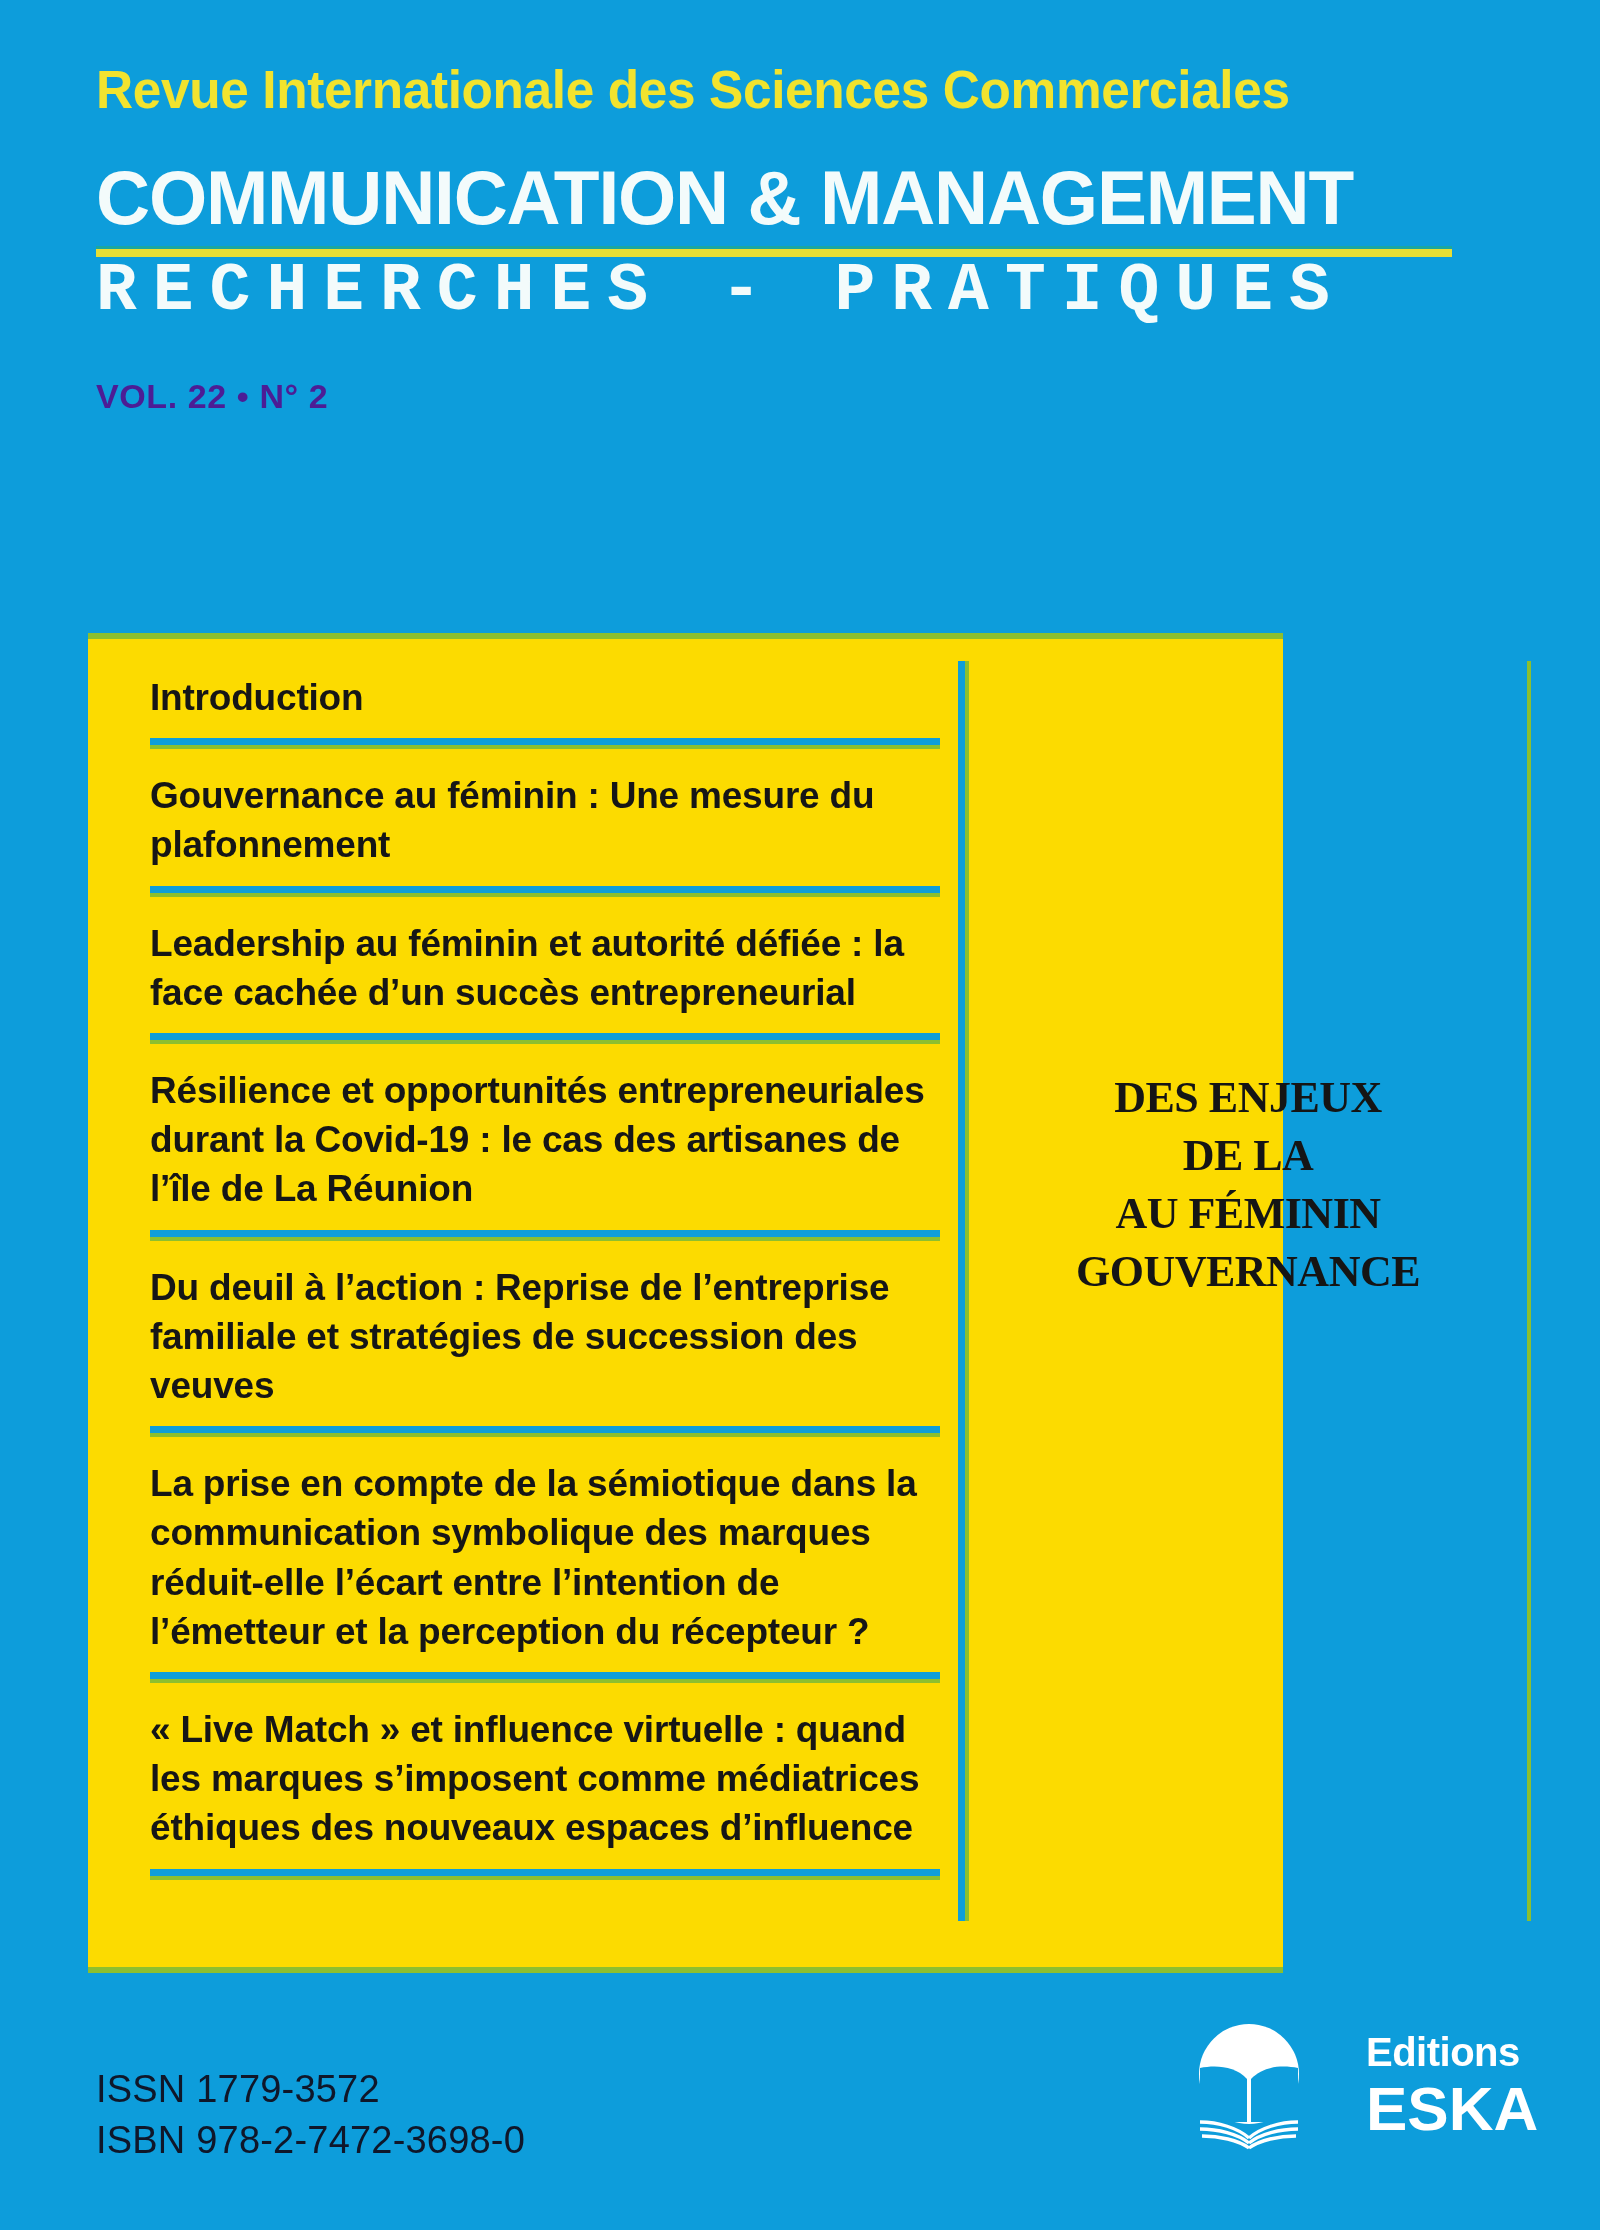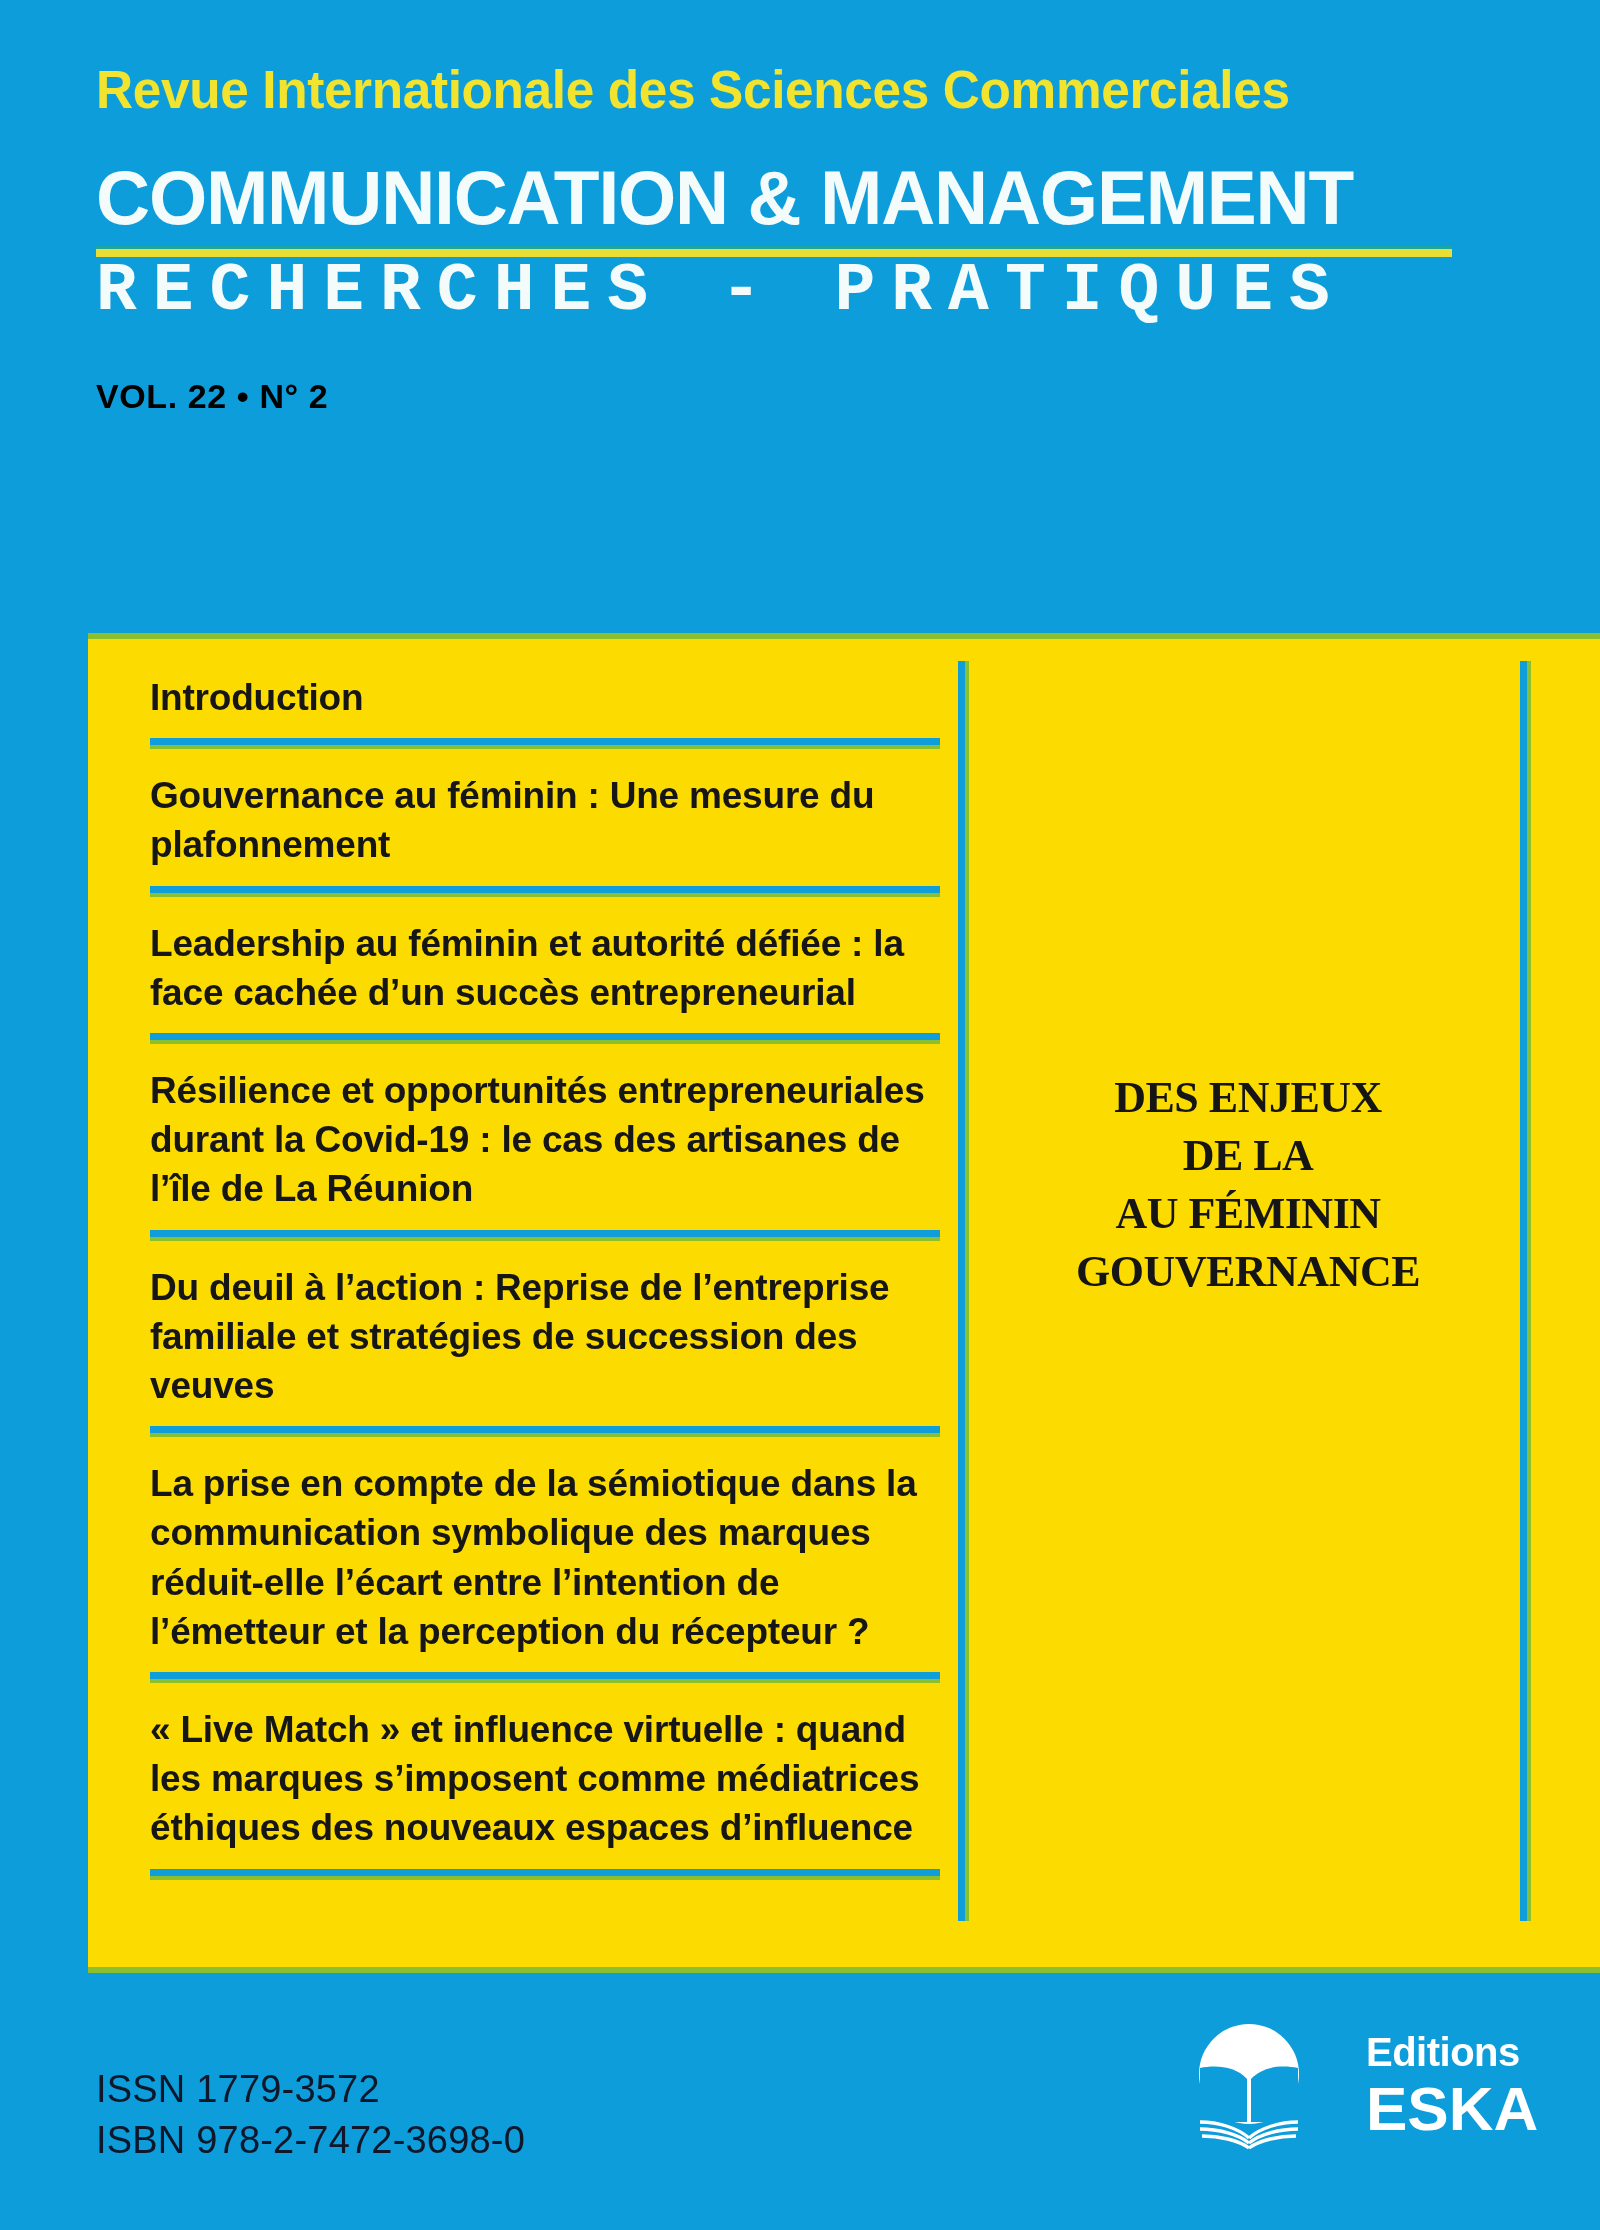--- a/index.html
+++ b/index.html
@@ -66,34 +66,34 @@
     font-family: Liberation Mono, monospace;
     font-weight: bold;
     font-size: 68px;
     letter-spacing: 16px;
     line-height: 1.0;
     white-space: nowrap;
   }
 
   .volume-line {
     margin-top: 54px;
-    color: #000000;
+    color: #4c1d95;
     font-family: "Liberation Sans Narrow", "Liberation Sans", sans-serif;
     font-weight: bold;
     font-size: 34px;
     letter-spacing: 0.6px;
     line-height: 1.0;
   }
 
   
   .panel {
     position: absolute;
     left: 88px;
     top: 633px;
-    width: 1512px;
+    width: 1195px;
     height: 1340px;
     background: #fcdb00;
     border-top: 6px solid #8cbf2f;
     border-bottom: 6px solid #8cbf2f;
     box-sizing: border-box;
   }
 
   
   .toc {
     position: absolute;

